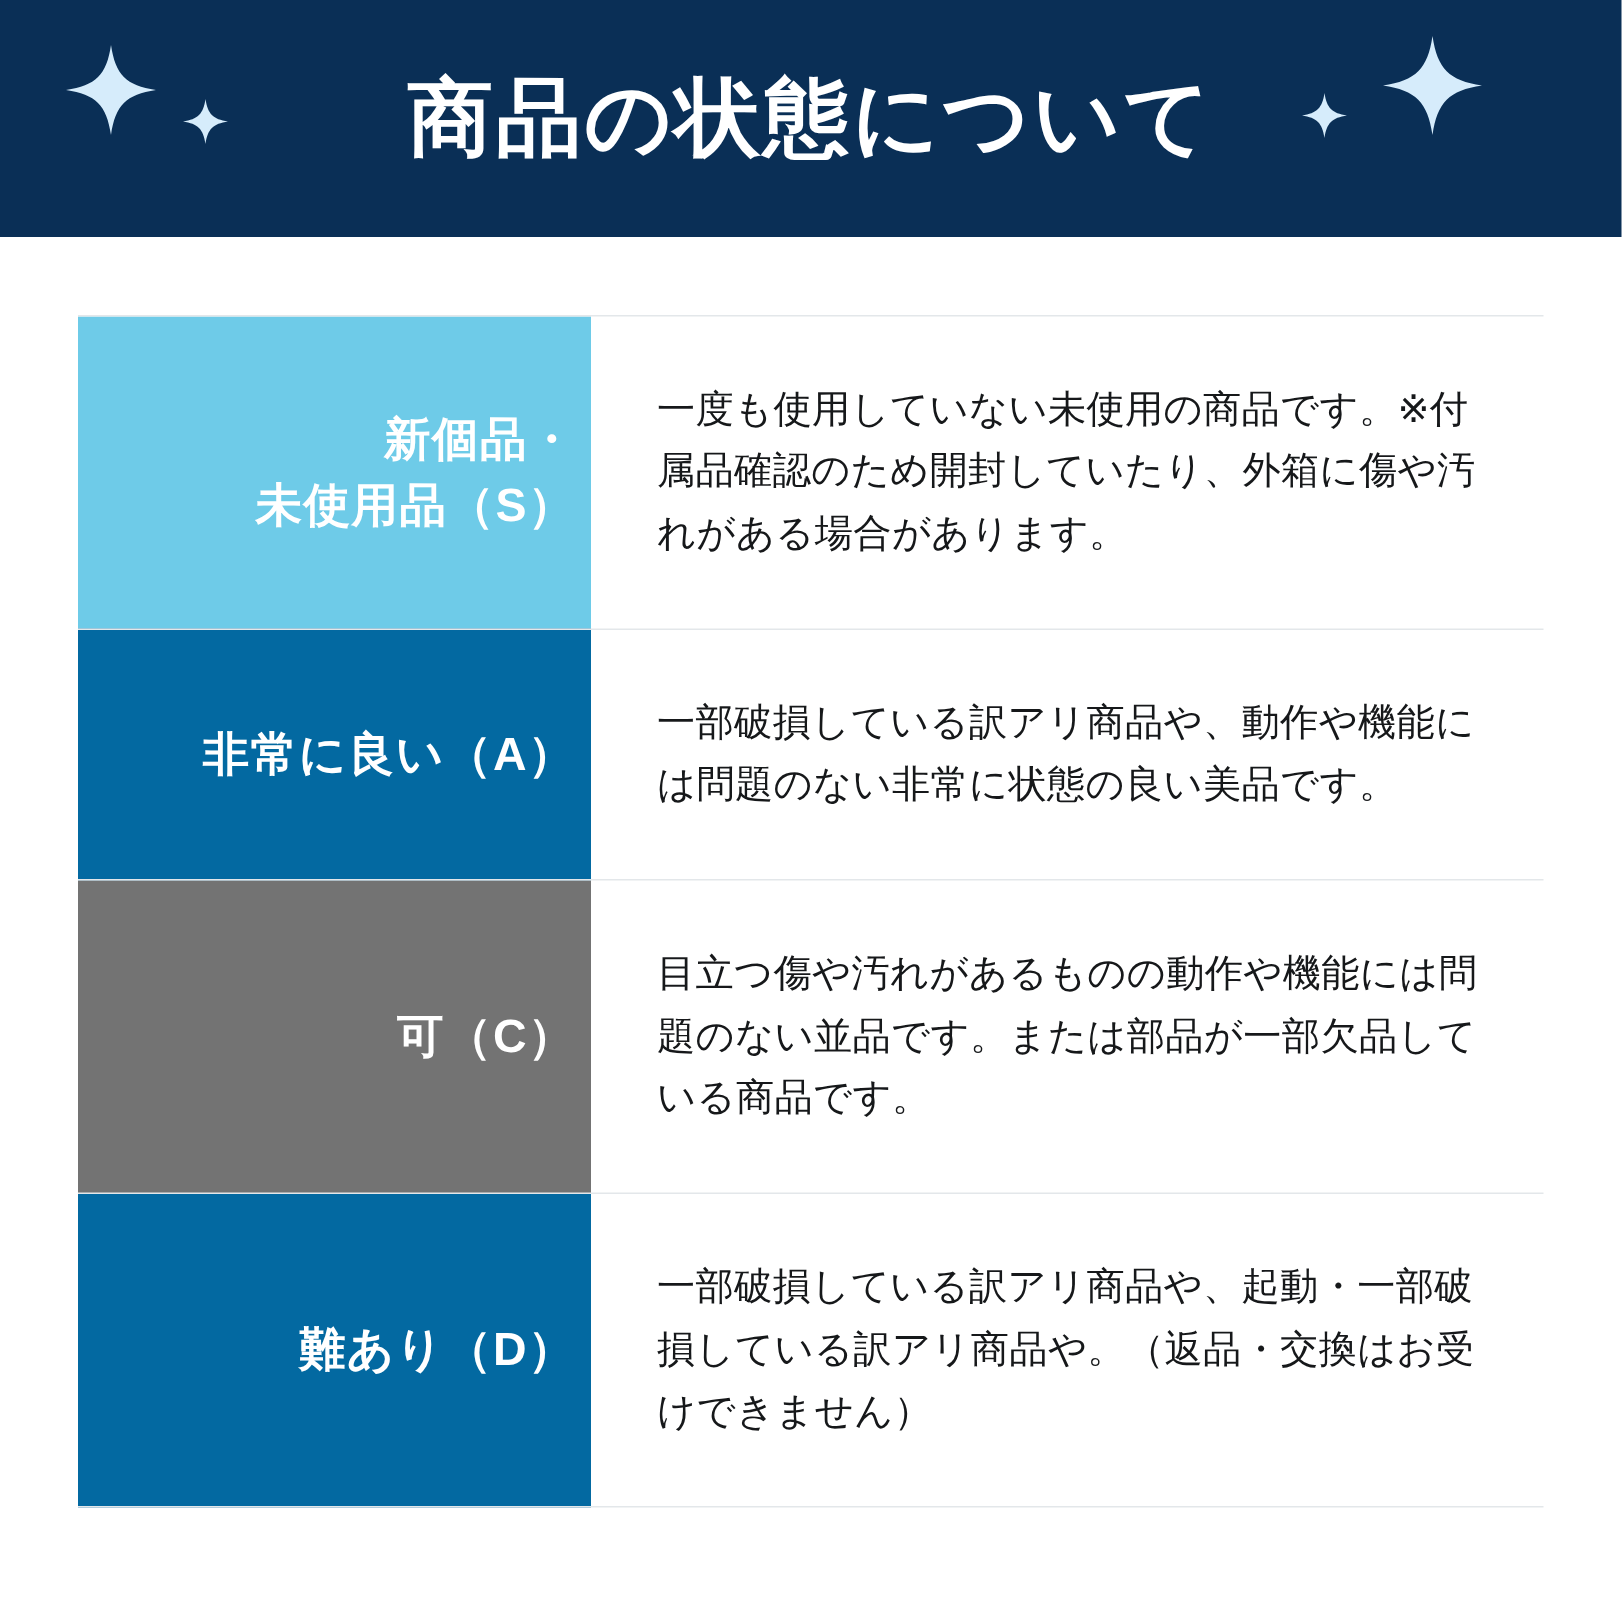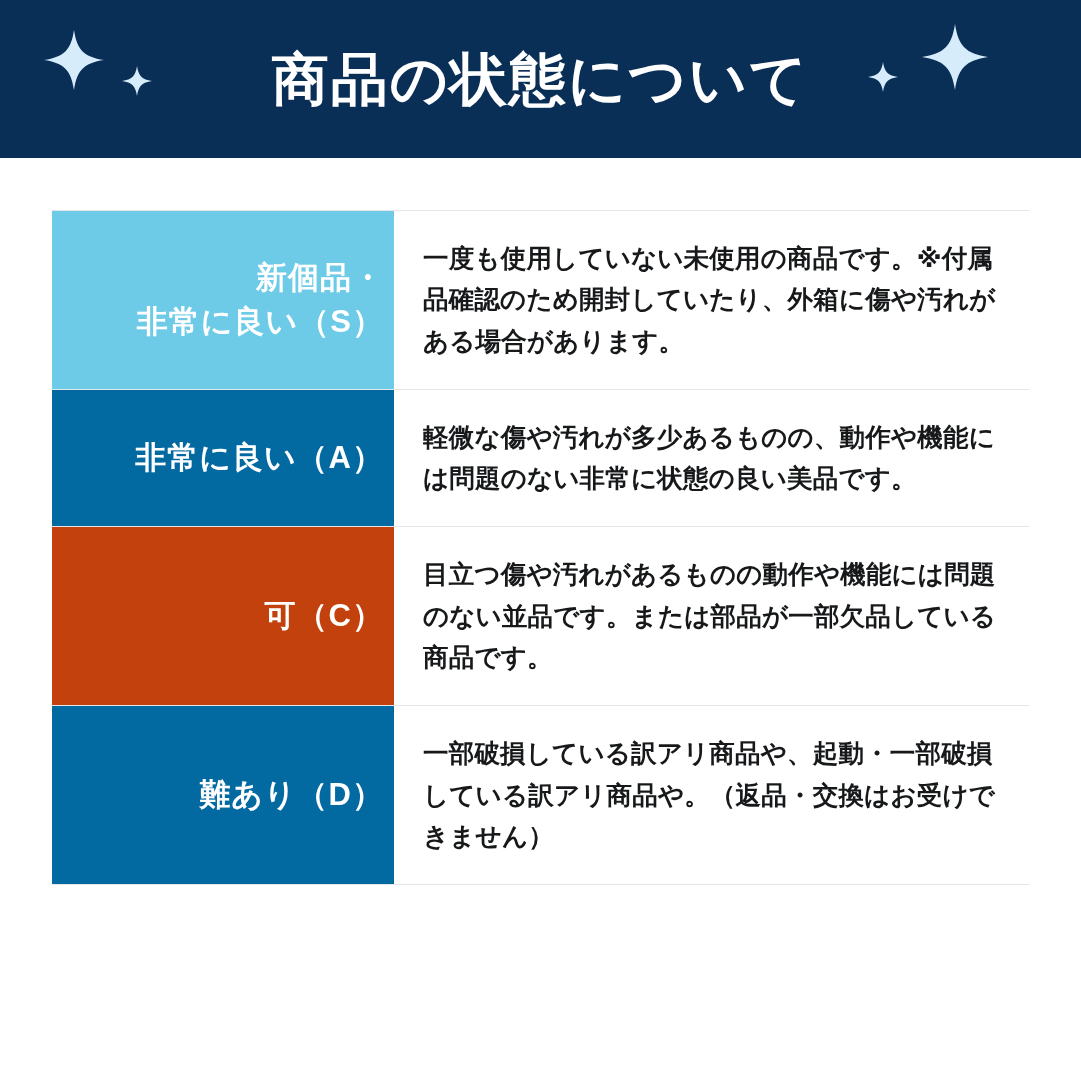--- a/index.html
+++ b/index.html
@@ -84,22 +84,21 @@
     vertical-align: middle;
     padding: 26px 18px 26px 28px;
     color: #16181a;
     font-size: 25.5px;
     line-height: 1.62;
     letter-spacing: 0.2px;
     box-sizing: border-box;
     background: #ffffff;
   }
   .desc-cell p {
-    margin: 1px;
-    font-weight: bold;
+    margin: 16px;
   }
   .grade-line { display: block; }
 </style>
 </head>
 <body>
 
 <div class="page">
 
   <div class="header">
 
@@ -127,36 +126,36 @@
       </svg>
     </span>
   </div>
 
   <div class="table-wrap">
     <table class="cond-table">
       <tbody>
         <tr>
           <td class="grade-cell" style="background:#6ecbe8">
             <span class="grade-line">新個品・</span>
-            <span class="grade-line">非常に良い（S）</span>
+            <span class="grade-line">未使用品（S）</span>
           </td>
           <td class="desc-cell">
             <p>一度も使用していない未使用の商品です。※付属品確認のため開封していたり、外箱に傷や汚れがある場合があります。</p>
           </td>
         </tr>
         <tr>
           <td class="grade-cell" style="background:#0369a1">
             <span class="grade-line">非常に良い（A）</span>
           </td>
           <td class="desc-cell">
-            <p>軽微な傷や汚れが多少あるものの、動作や機能には問題のない非常に状態の良い美品です。</p>
+            <p>一部破損している訳アリ商品や、動作や機能には問題のない非常に状態の良い美品です。</p>
           </td>
         </tr>
         <tr>
-          <td class="grade-cell" style="background:#c2410c">
+          <td class="grade-cell" style="background:#737373">
             <span class="grade-line">可（C）</span>
           </td>
           <td class="desc-cell">
             <p>目立つ傷や汚れがあるものの動作や機能には問題のない並品です。または部品が一部欠品している商品です。</p>
           </td>
         </tr>
         <tr>
           <td class="grade-cell" style="background:#0369a1">
             <span class="grade-line">難あり（D）</span>
           </td>

